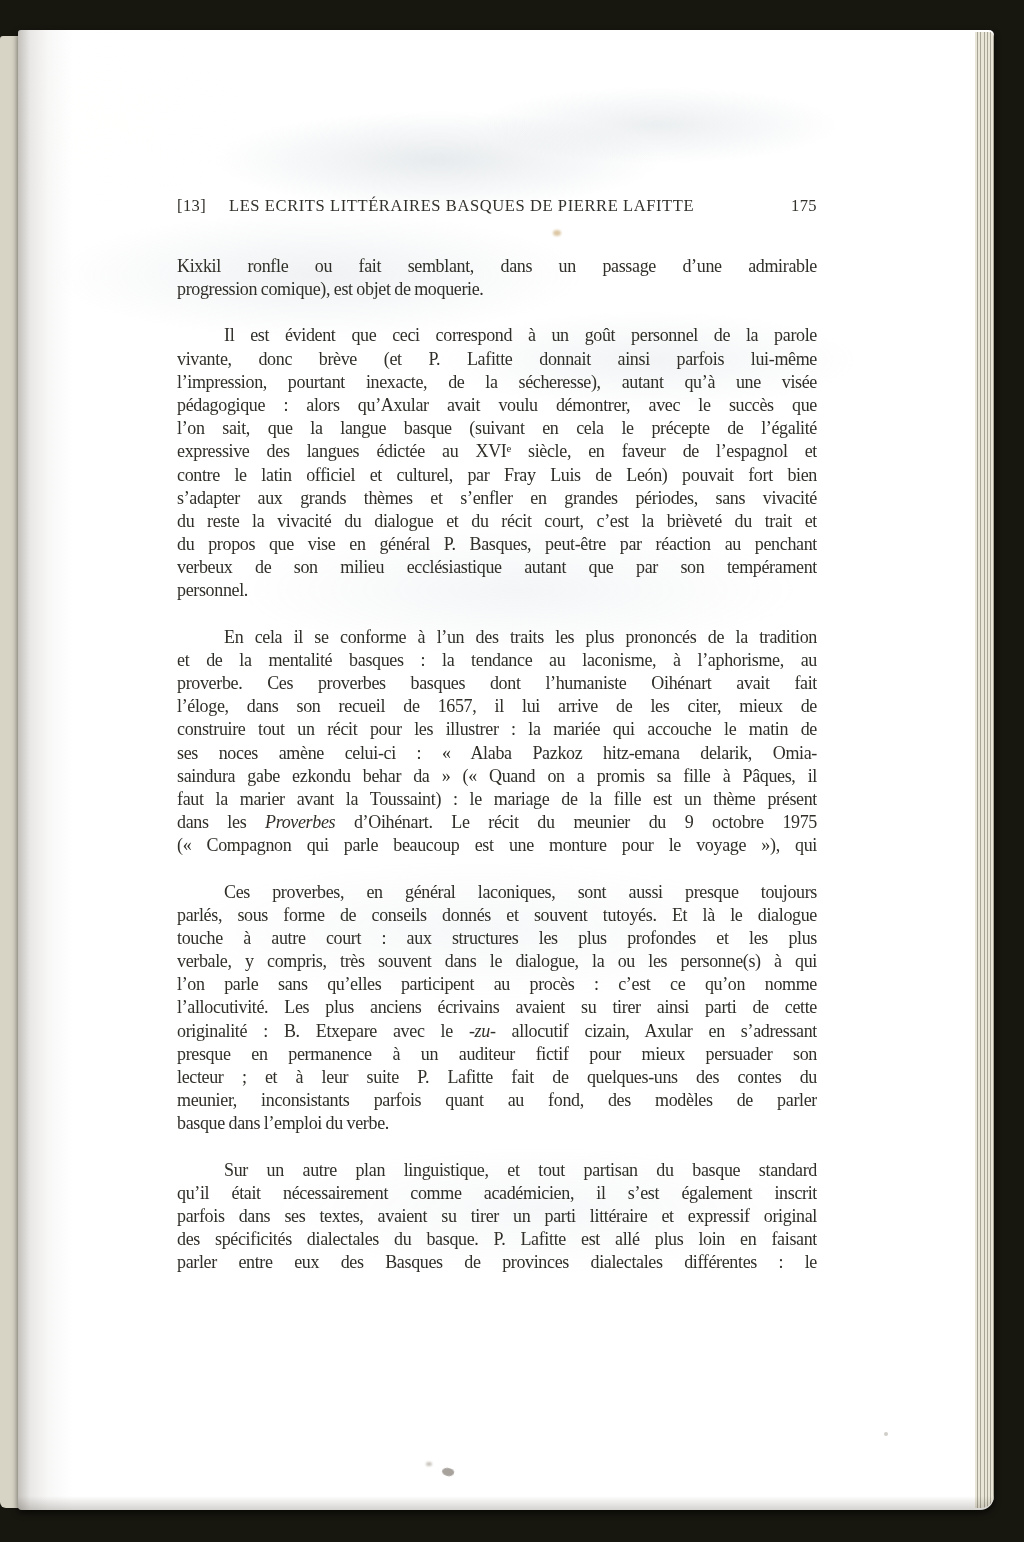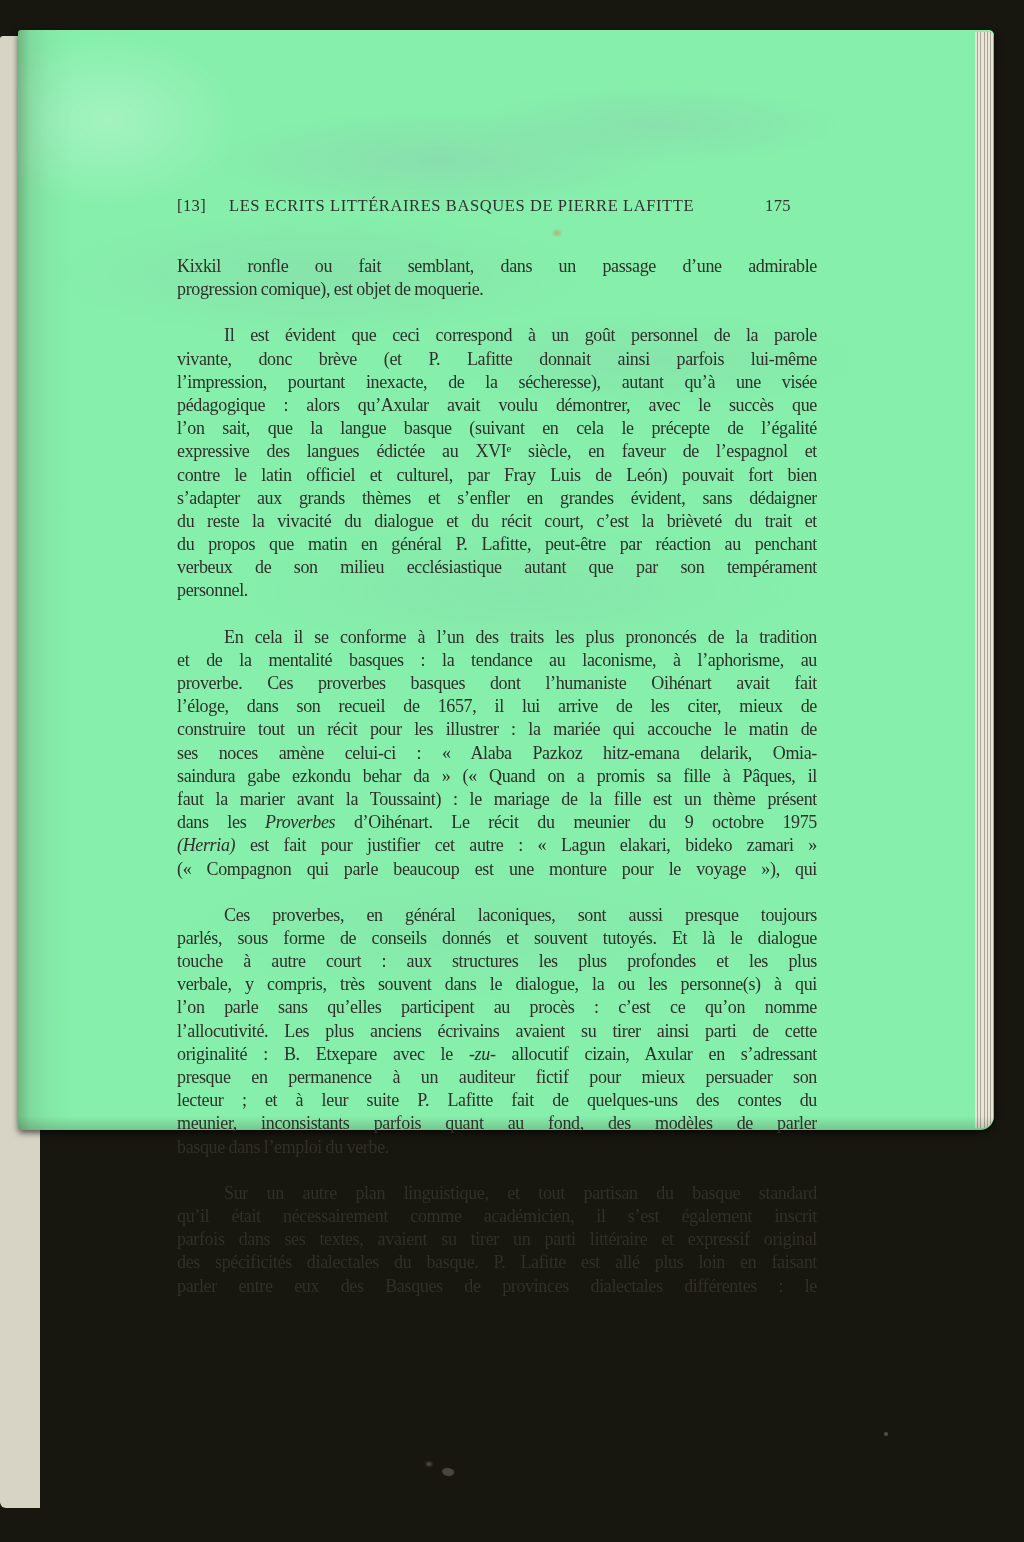--- a/index.html
+++ b/index.html
@@ -7,22 +7,22 @@
     width:1024px;height:1542px;position:relative;
     background:#17160f;
     font-family:"Liberation Serif","DejaVu Serif",serif;
     overflow:hidden;
   }
   .under-page{
     position:absolute;left:0;top:36px;width:40px;height:1472px;
     background:#d8d4c5;border-radius:3px 0 0 6px;
   }
   .page{
-    position:absolute;left:18px;top:30px;width:976px;height:1100px;
-    background:#86efac;
+    position:absolute;left:18px;top:30px;width:976px;height:1480px;
+    background:#ffffff;
     border-radius:3px 5px 14px 4px;
     box-shadow:0 3px 6px rgba(0,0,0,0.6);
   }
   
   .gutter{
     position:absolute;left:0;top:0;bottom:0;width:60px;
     background:linear-gradient(90deg,
       rgba(70,60,45,0.32) 0px,
       rgba(70,60,45,0.12) 12px,
       rgba(70,60,45,0.04) 30px,
@@ -70,21 +70,21 @@
     position:absolute;left:159px;top:166px;width:640px;
     color:#34322c;
   }
   .running-header{
     display:flex;align-items:baseline;
     font-size:16.5px;letter-spacing:0.4px;
     color:#33312b;
   }
   .running-header .rh-left{width:52px;text-align:left;}
   .running-header .rh-title{flex:1;text-align:left;letter-spacing:0.6px;}
-  .running-header .rh-right{width:52px;}
+  .running-header .rh-right{width:52px;text-align:right;}
 
   .text-block{
     margin-top:39px;
     font-size:18px;
     line-height:23.2px;
     letter-spacing:-0.35px;
     word-spacing:-0.5px;
     color:#312f29;
   }
   .para + .para{margin-top:23px;}
@@ -126,37 +126,36 @@
             <div class="line last-left">progression comique), est objet de moquerie.</div>
           </div>
           <div class="para">
             <div class="line first-indent">Il est évident que ceci correspond à un goût personnel de la parole</div>
             <div class="line">vivante, donc brève (et P. Lafitte donnait ainsi parfois lui-même</div>
             <div class="line">l’impression, pourtant inexacte, de la sécheresse), autant qu’à une visée</div>
             <div class="line">pédagogique : alors qu’Axular avait voulu démontrer, avec le succès que</div>
             <div class="line">l’on sait, que la langue basque (suivant en cela le précepte de l’égalité</div>
             <div class="line">expressive des langues édictée au XVI<sup>e</sup> siècle, en faveur de l’espagnol et</div>
             <div class="line">contre le latin officiel et culturel, par Fray Luis de León) pouvait fort bien</div>
-            <div class="line">s’adapter aux grands thèmes et s’enfler en grandes évident, sans dédaigner</div>
+            <div class="line">s’adapter aux grands thèmes et s’enfler en grandes périodes, sans vivacité</div>
             <div class="line">du reste la vivacité du dialogue et du récit court, c’est la brièveté du trait et</div>
-            <div class="line">du propos que matin en général P. Lafitte, peut-être par réaction au penchant</div>
+            <div class="line">du propos que vise en général P. Basques, peut-être par réaction au penchant</div>
             <div class="line">verbeux de son milieu ecclésiastique autant que par son tempérament</div>
             <div class="line last-left">personnel.</div>
           </div>
           <div class="para">
             <div class="line first-indent">En cela il se conforme à l’un des traits les plus prononcés de la tradition</div>
             <div class="line">et de la mentalité basques : la tendance au laconisme, à l’aphorisme, au</div>
             <div class="line">proverbe. Ces proverbes basques dont l’humaniste Oihénart avait fait</div>
             <div class="line">l’éloge, dans son recueil de 1657, il lui arrive de les citer, mieux de</div>
             <div class="line">construire tout un récit pour les illustrer : la mariée qui accouche le matin de</div>
             <div class="line">ses noces amène celui-ci : « Alaba Pazkoz hitz-emana delarik, Omia-</div>
             <div class="line">saindura gabe ezkondu behar da » (« Quand on a promis sa fille à Pâques, il</div>
             <div class="line">faut la marier avant la Toussaint) : le mariage de la fille est un thème présent</div>
             <div class="line">dans les <i>Proverbes</i> d’Oihénart. Le récit du meunier du 9 octobre 1975</div>
-            <div class="line"><i>(Herria)</i> est fait pour justifier cet autre : « Lagun elakari, bideko zamari »</div>
             <div class="line">(« Compagnon qui parle beaucoup est une monture pour le voyage »), qui</div>
           </div>
           <div class="para">
             <div class="line first-indent">Ces proverbes, en général laconiques, sont aussi presque toujours</div>
             <div class="line">parlés, sous forme de conseils donnés et souvent tutoyés. Et là le dialogue</div>
             <div class="line">touche à autre court : aux structures les plus profondes et les plus</div>
             <div class="line">verbale, y compris, très souvent dans le dialogue, la ou les personne(s) à qui</div>
             <div class="line">l’on parle sans qu’elles participent au procès : c’est ce qu’on nomme</div>
             <div class="line">l’allocutivité. Les plus anciens écrivains avaient su tirer ainsi parti de cette</div>
             <div class="line">originalité : B. Etxepare avec le <i>-zu-</i> allocutif cizain, Axular en s’adressant</div>

